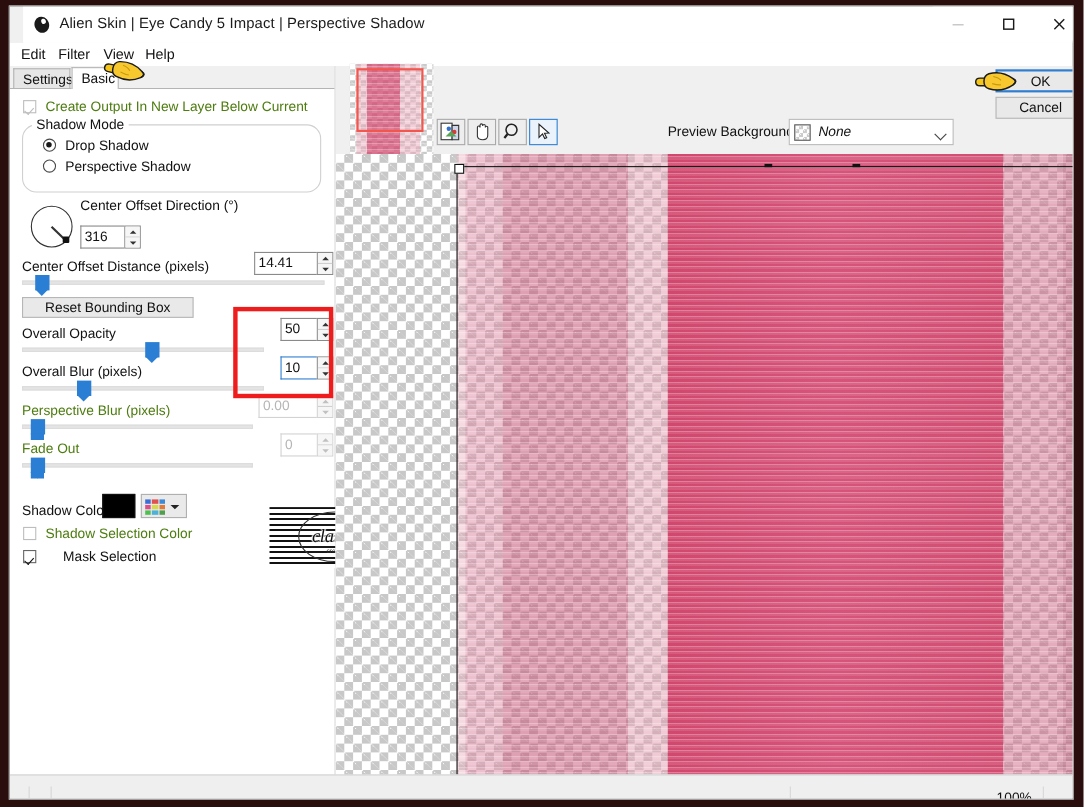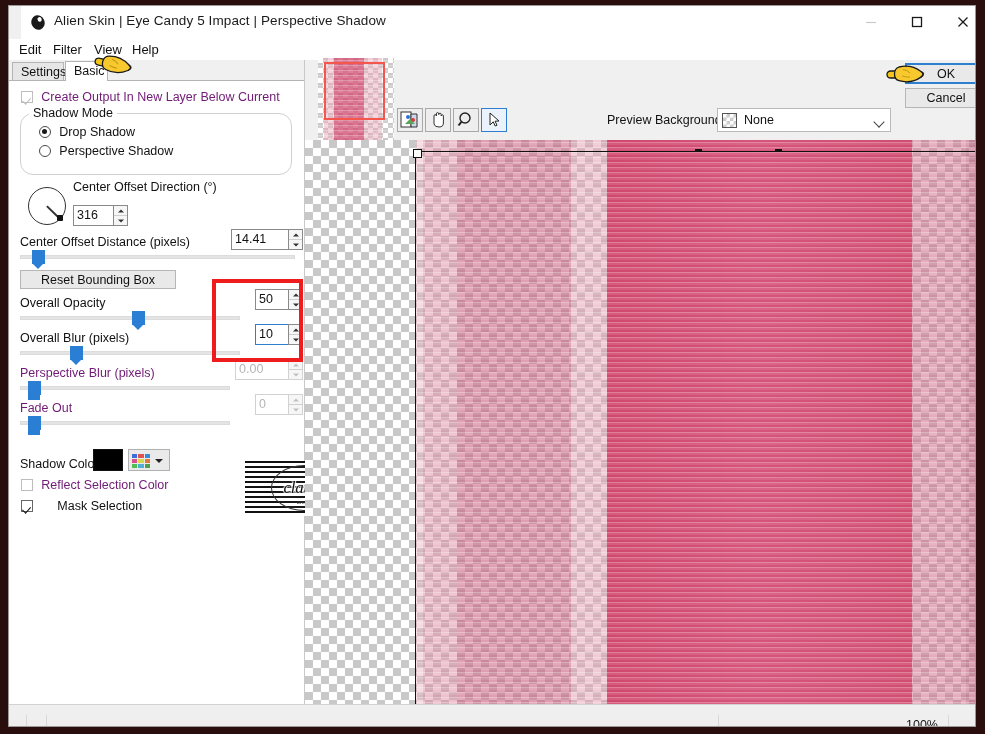--- a/index.html
+++ b/index.html
@@ -69,21 +69,21 @@
     background:#ffffff;top:1px;height:20px;line-height:19px;
     border-color:#b4b4b4;
   }
   .panel-body{
     position:absolute;left:0;top:21px;width:295px;height:624px;
     background:#ffffff;
   }
 
   .row{position:absolute;}
   .lbl{font-size:12.5px;color:#111;white-space:nowrap;}
-  .lbl.dim{color:#701a75;}
+  .lbl.dim{color:#4d7c0f;}
 
   
   .cb{
     display:inline-block;width:12px;height:12px;
     border:1px solid #666;background:#fff;box-sizing:border-box;
     vertical-align:-2px;position:relative;
   }
   .cb.dim{border-color:#bdbdbd;}
   .cb.checked::after{
     content:"";position:absolute;left:2px;top:4px;width:4px;height:7px;
@@ -214,22 +214,22 @@
   .toolbar{
     position:absolute;left:92px;top:48px;width:580px;height:32px;background:#f0f0f0;
   }
   .toolbtn{
     position:absolute;top:0;width:26px;height:24px;
     background:#eeeeee;border:1px solid #a8a8a8;box-sizing:border-box;
   }
   .toolbtn.active{border:1.6px solid #2f7fd1;background:#eaf3fb;}
   .pbg-label{position:absolute;left:210px;top:5px;font-size:12.5px;color:#111;}
   .pbg-combo{
-    position:absolute;left:320px;top:0px;width:174px;height:24px;
-    background:#fff;border:1px solid #b9b9b9;box-sizing:border-box;
+    position:absolute;left:320px;top:0px;width:150px;height:24px;
+    background:#fff;border:1px solid #b9b9b9;box-sizing:border-box;font-style:italic;
   }
   .pbg-chk{
     position:absolute;left:4px;top:4px;width:15px;height:15px;
     border:1px solid #555;box-sizing:border-box;
   }
   .pbg-text{position:absolute;left:26px;top:4px;font-size:12.5px;color:#111;}
   .pbg-arrow{
     position:absolute;right:7px;top:9px;width:7px;height:7px;
     border-right:1.4px solid #444;border-bottom:1.4px solid #444;
     transform:rotate(45deg);
@@ -495,21 +495,21 @@
             <span style="background:#e07a3a"></span>
           <span style="background:#4fc04f"></span>
             <span style="background:#4fb0d8"></span>
             <span style="background:#4f9f4f"></span>
         </div>
         <div class="caret"></div>
       </div>
 
       <div class="row" style="left:12px;top:397px;">
         <span class="cb dim"></span>
-        <span class="lbl dim" style="margin-left:5px;">Reflect Selection Color</span>
+        <span class="lbl dim" style="margin-left:5px;">Shadow Selection Color</span>
       </div>
 
       <div class="row" style="left:12px;top:418px;">
         <span class="cb checked"></span>
         <span class="lbl" style="margin-left:21px;">Mask Selection</span>
       </div>
 
       <div class="redbox" style="left:203px;top:198px;width:91px;height:83px;"></div>
 
       <div class="watermark" style="left:236px;top:380px;">

